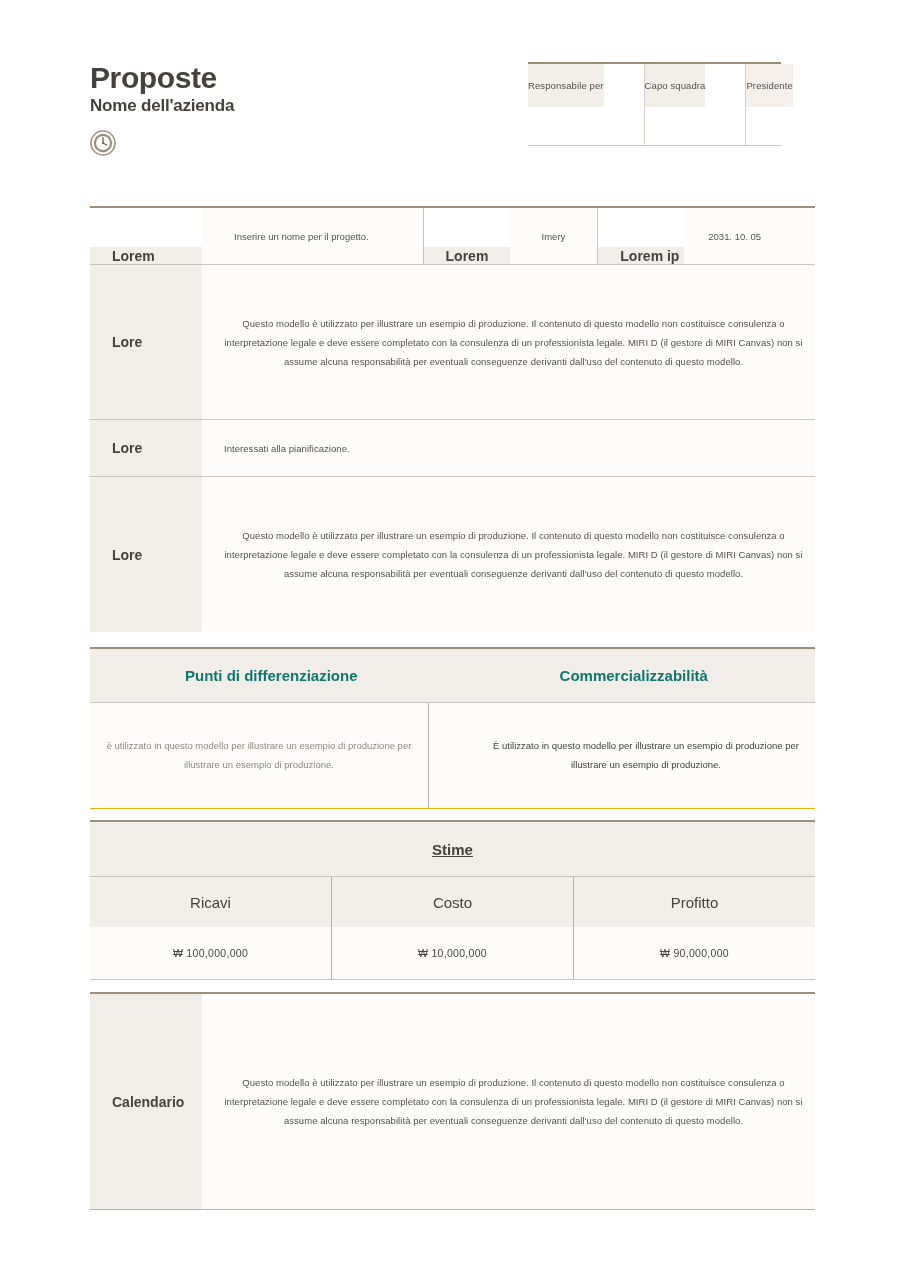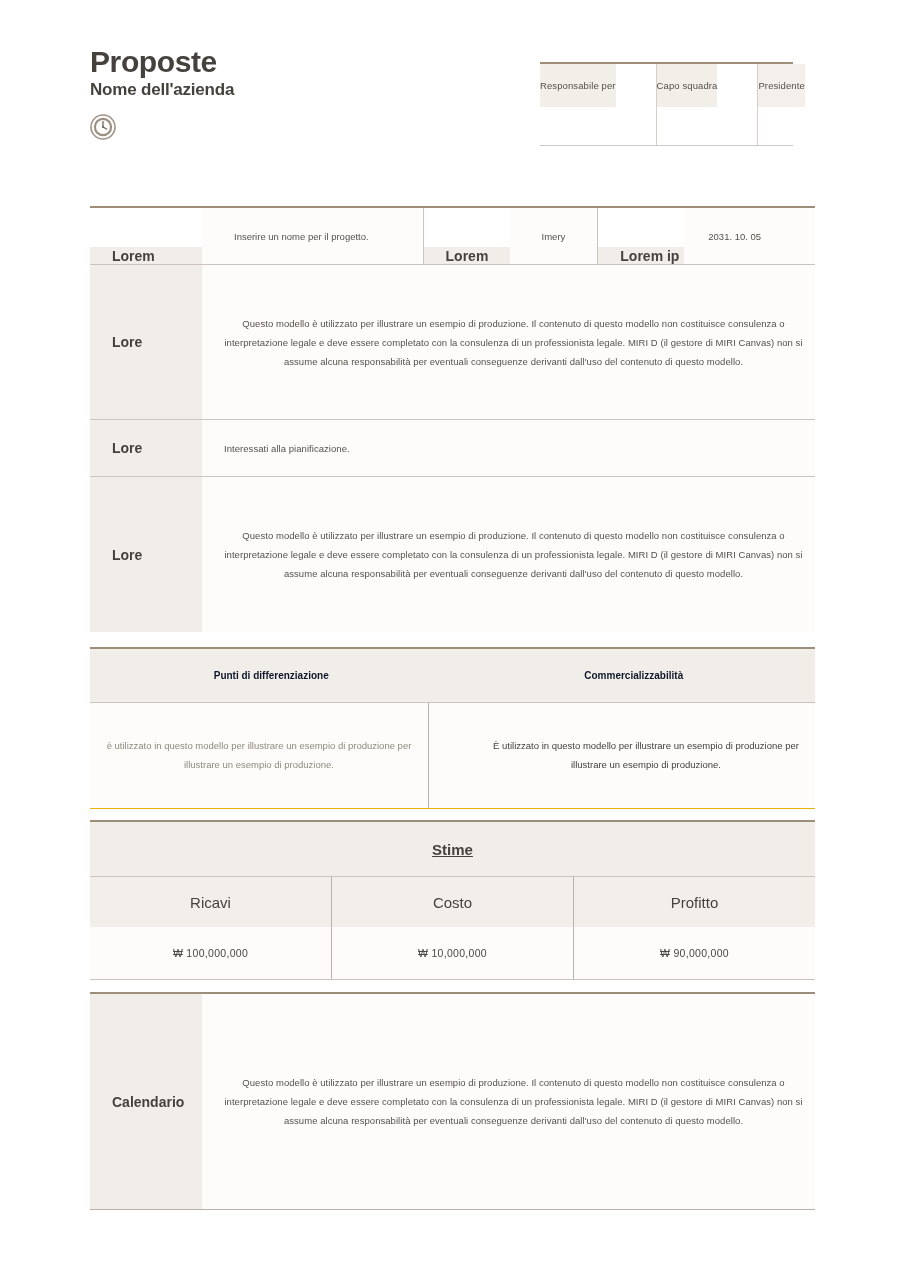--- a/index.html
+++ b/index.html
@@ -13,21 +13,21 @@
     position: relative;
     font-family: "Liberation Sans", sans-serif;
     color: #3d3a36;
     overflow: hidden;
   }
 
   
   #header {
     position: absolute;
     left: 90px;
-    top: 46px;
+    top: 62px;
     width: 460px;
   }
   #doc-title {
     font-size: 30px;
     font-weight: bold;
     letter-spacing: -0.4px;
     color: #45423e;
     line-height: 1.08;
     margin: 0;
   }
@@ -41,21 +41,21 @@
   #clock-icon {
     margin-top: 14px;
     width: 26px;
     height: 26px;
     display: block;
   }
 
   
   #approval-table {
     position: absolute;
-    left: 540px;
+    left: 528px;
     top: 62px;
     width: 253px;
     border-top: 2px solid #9d8e79;
     border-bottom: 1px solid #cfc8c2;
     display: flex;
     gap: 40px;
   }
   .approval-col {
     flex: 1 1 0;
     position: relative;
@@ -147,23 +147,23 @@
     display: flex;
     background: #f1eeea;
     height: 53px;
     border-bottom: 1px solid #cbc4be;
   }
   #diff-head > div {
     flex: 1 1 0;
     display: flex;
     align-items: center;
     justify-content: center;
-    font-size: 10px;
-    font-weight: bold;
-    color: #0f172a;
+    font-size: 15px;
+    font-weight: bold;
+    color: #0f766e;
   }
   #diff-body {
     display: flex;
     height: 105px;
     background: #fdfcfa;
     border-bottom: 1px solid #eab308;
     gap: 48px;
   }
   #diff-body > div {
     flex: 1 1 0;

